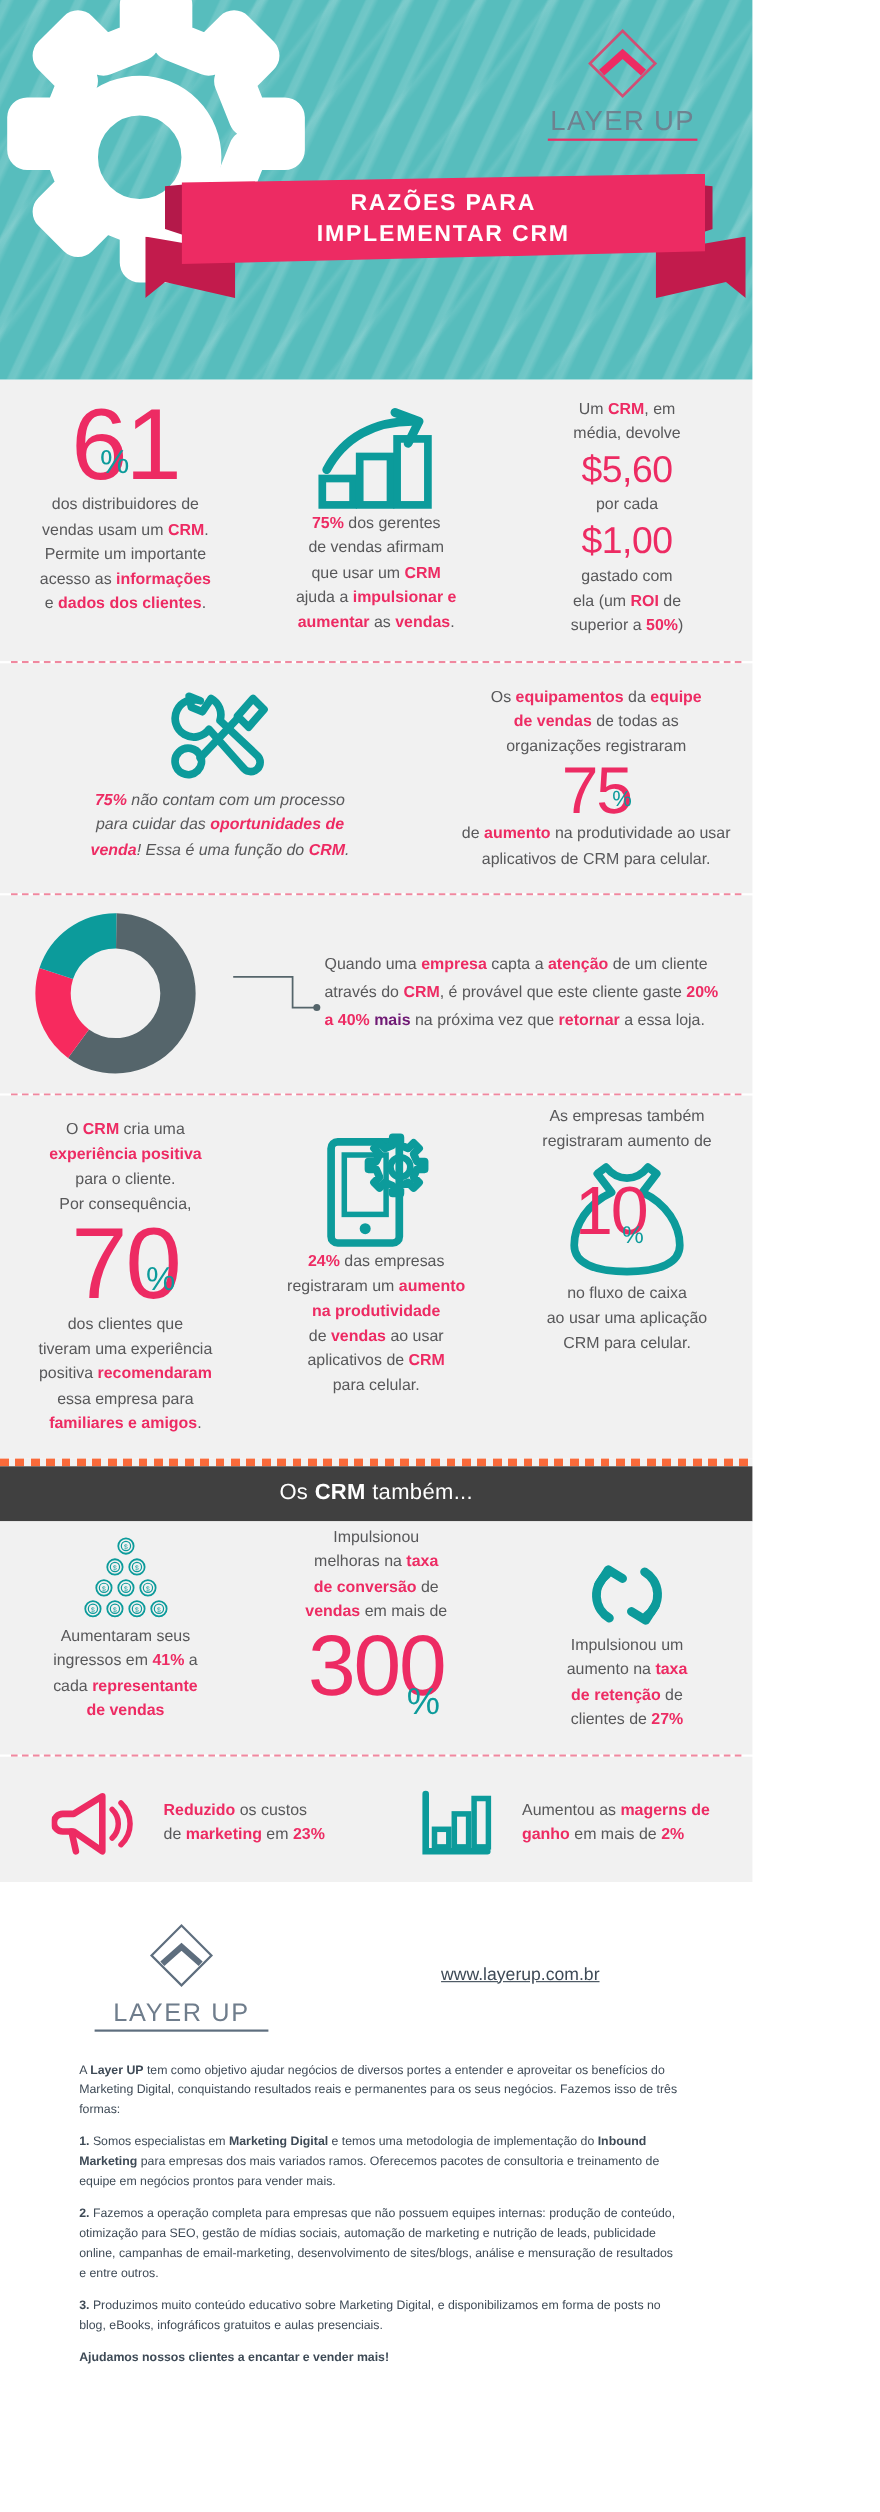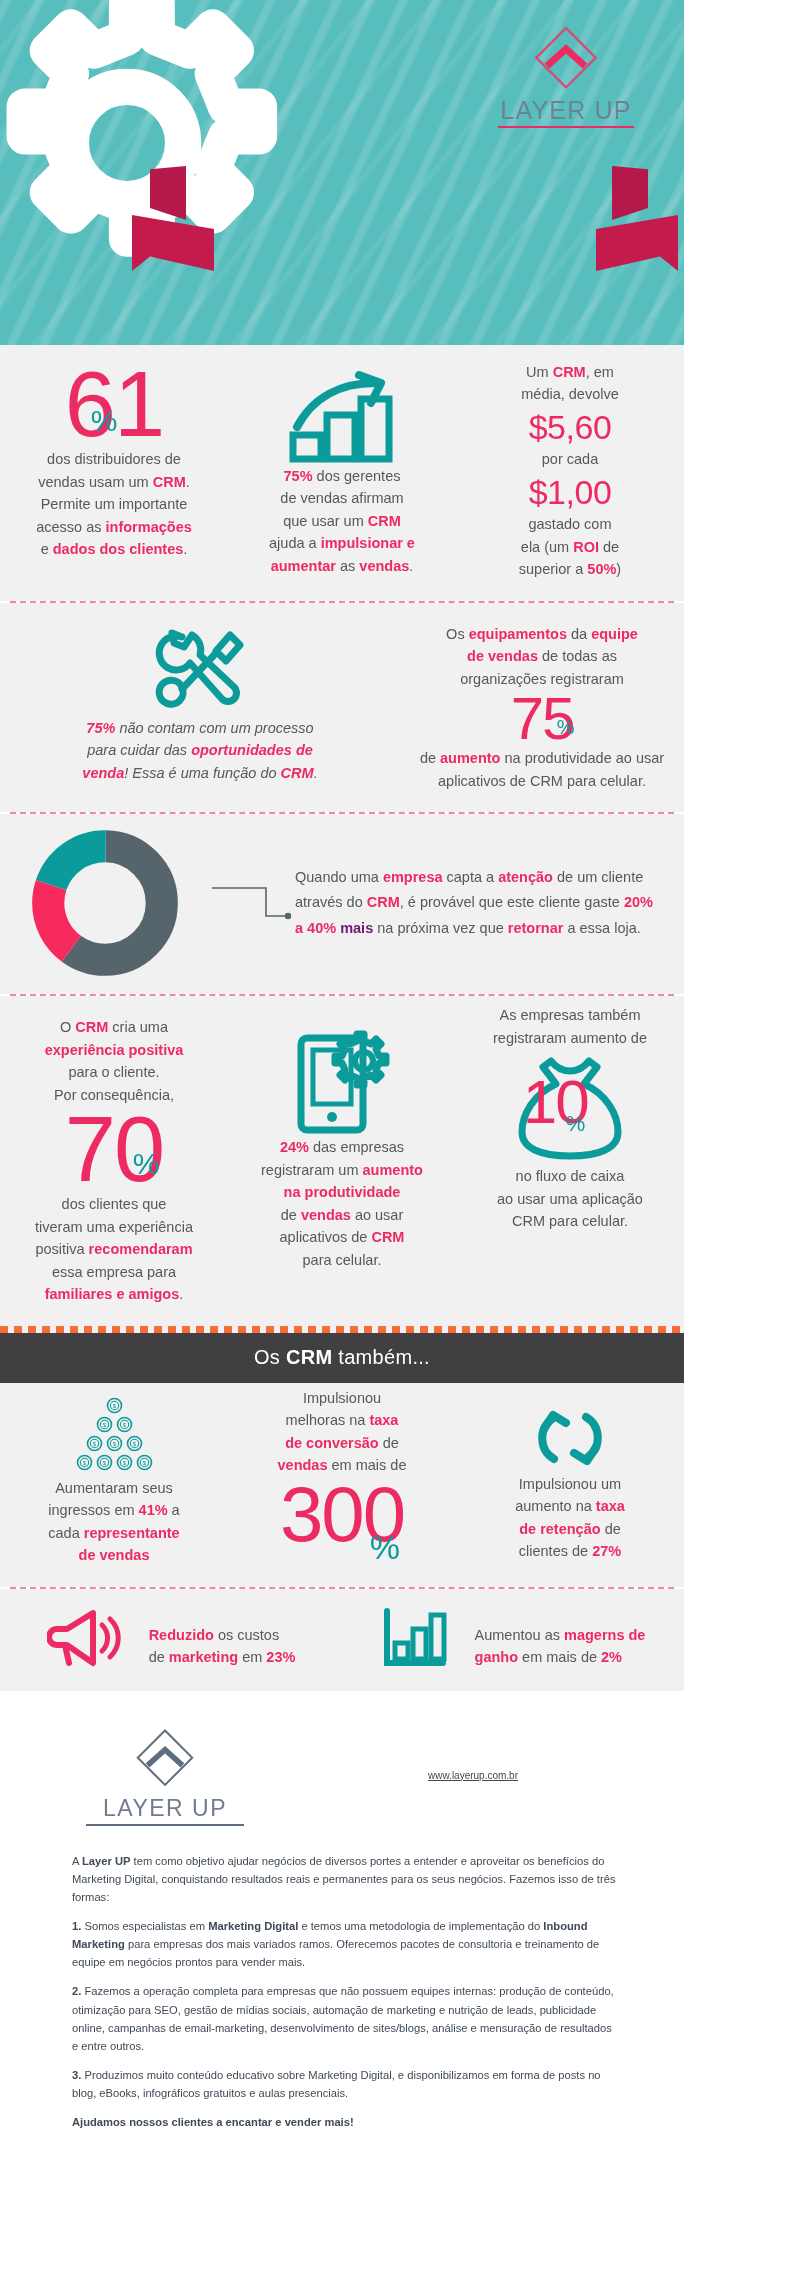--- a/index.html
+++ b/index.html
@@ -166,31 +166,31 @@
     background:
       repeating-linear-gradient(90deg,#F96A3A 0 8px, #F1F1F1 8px 14px);
   }
 
   
   .coins { display:flex; flex-direction:column; align-items:center; gap:2px; margin-bottom:6px; }
   .coinrow { display:flex; gap:3px; }
 
   
   .icontext-row { display:flex; }
-  .icontext { flex:1; display:flex; align-items:flex-end; justify-content:center; gap:28px; padding: 18px 10px 22px; }
+  .icontext { flex:1; display:flex; align-items:center; justify-content:center; gap:28px; padding: 18px 10px 22px; margin-top: 12px; }
   .icontext .t { font-size: 14.5px; line-height:1.5; color:#58585A; text-align:left; }
 
   
   .footer { background:#fff; padding: 34px 0 26px; }
   .footer-top { display:flex; align-items:center; padding: 0 58px 0 70px; }
   .footer-logo { width: 190px; text-align:center; }
   .footer-word { font-size: 23px; letter-spacing: 1.5px; color:#6f7d8c; }
   .footer-rule { height:2px; background:#5E6E7E; margin: 2px 16px 0; }
   .footer-url {
-    flex:1; text-align:center; font-size:10px; color:#3E4A56; text-decoration: underline; padding-left: 60px;
+    flex:1; text-align:center; font-size:16px; color:#3E4A56; text-decoration: underline; padding-left: 60px;
   }
   .footer-body { padding: 26px 66px 0 72px; }
   .footer-body p { font-size: 11.2px; line-height: 1.62; color:#3E4A56; margin-bottom: 11px; }
   .footer-body p.final { font-weight:bold; margin-top: 4px; }
 </style>
 </head>
 <body>
 
 <div class="page">
 
@@ -210,20 +210,26 @@
         <path d="M17 44 L36 27 L55 44" fill="none" stroke="#ED2B63" stroke-width="7" stroke-linejoin="miter"></path>
       </svg>
       <div class="logo-word">LAYER UP</div>
       <div class="logo-rule"></div>
     </div>
 
     <div class="ribbon-fold-l"></div>
     <div class="ribbon-fold-r"></div>
     <div class="ribbon-tail-l"></div>
     <div class="ribbon-tail-r"></div>
+    <div class="ribbon">
+      <div class="ribbon-title">
+        <span>RAZÕES PARA</span><br>
+        <span>IMPLEMENTAR CRM</span>
+      </div>
+    </div>
   </div>
 
   <div class="band">
     <div class="row">
       <div class="cell">
         <div class="bignum n61">
           <span>61</span>
           <span class="pc">%</span>
         </div>
         <div class="txt"><span>dos distribuidores de </span><br><span>vendas usam um </span><span class="pink">CRM</span><span>.</span><br><span>Permite um importante</span><br><span>acesso as </span><span class="pink">informações</span><br><span>e </span><span class="pink">dados dos clientes</span><span>.</span></div>
@@ -410,21 +416,21 @@
       </div>
 
       <div class="cell" style="padding-top:4px;">
         <div class="txt"><span>Impulsionou</span><br><span>melhoras na </span><span class="pink">taxa</span><br><span class="pink">de conversão</span><span> de</span><br><span class="pink">vendas</span><span> em mais de</span></div>
         <div class="bignum n300" style="font-size:78px;">
           <span>300</span>
           <span class="pc">%</span>
         </div>
       </div>
 
-      <div class="cell" style="padding-top:16px;">
+      <div class="cell" style="padding-top:28px;">
         <div class="icon-wrap" style="height:74px;">
           <svg width="76" height="70" viewBox="0 0 76 70">
             <path d="M20 16 a24 24 0 0 0 2 40" fill="none" stroke="#0C9B9B" stroke-width="8" stroke-linecap="round"></path>
             <path d="M12 26 L21 12 L34 20" fill="none" stroke="#0C9B9B" stroke-width="8" stroke-linejoin="round" stroke-linecap="round"></path>
             <path d="M56 54 a24 24 0 0 0 -2 -40" fill="none" stroke="#0C9B9B" stroke-width="8" stroke-linecap="round"></path>
             <path d="M64 44 L55 58 L42 50" fill="none" stroke="#0C9B9B" stroke-width="8" stroke-linejoin="round" stroke-linecap="round"></path>
           </svg>
         </div>
         <div class="txt"><span>Impulsionou um</span><br><span>aumento na </span><span class="pink">taxa</span><br><span class="pink">de retenção</span><span> de</span><br><span>clientes de </span><span class="pink">27%</span></div>
       </div>

